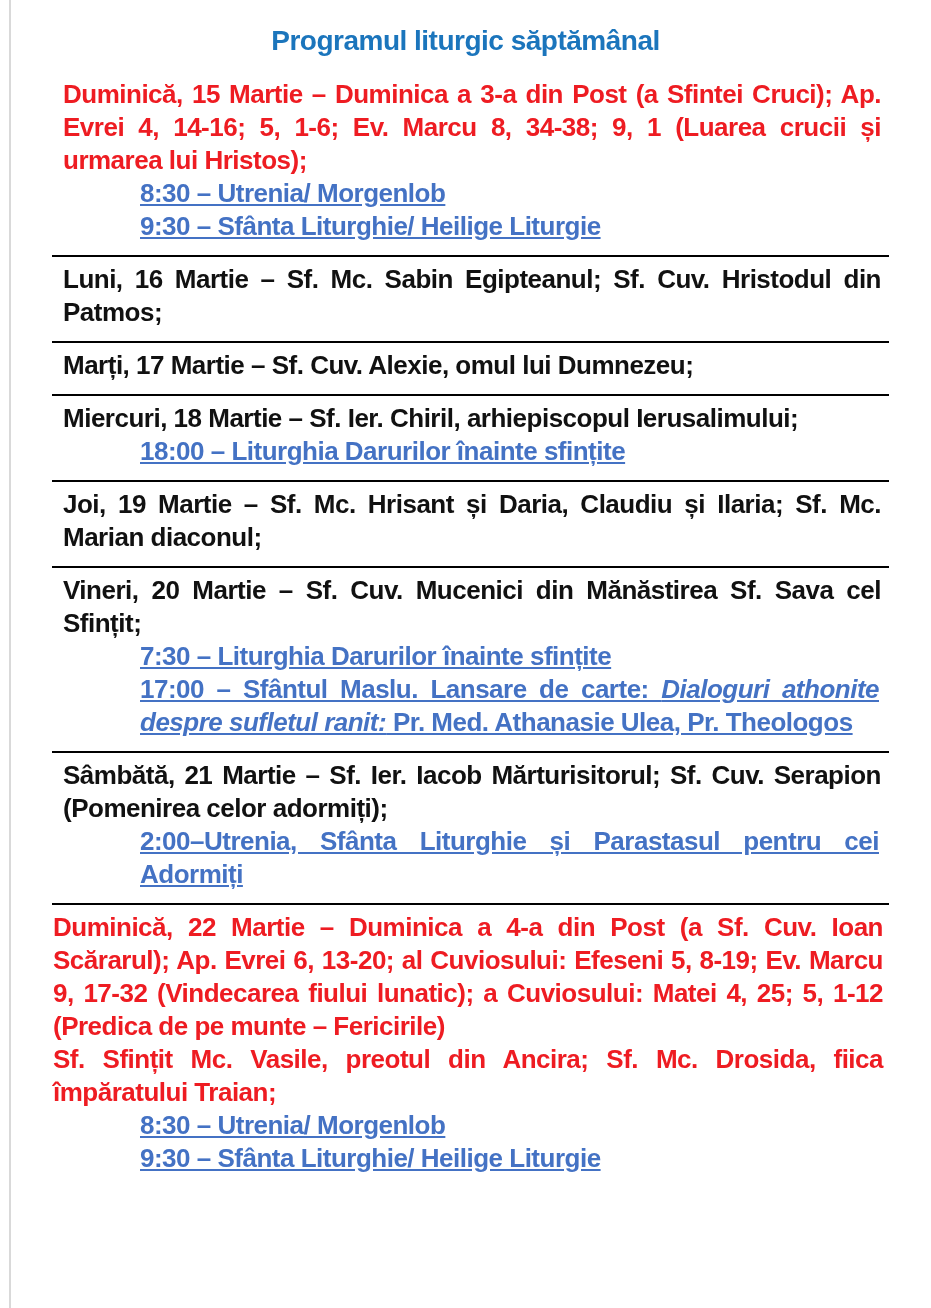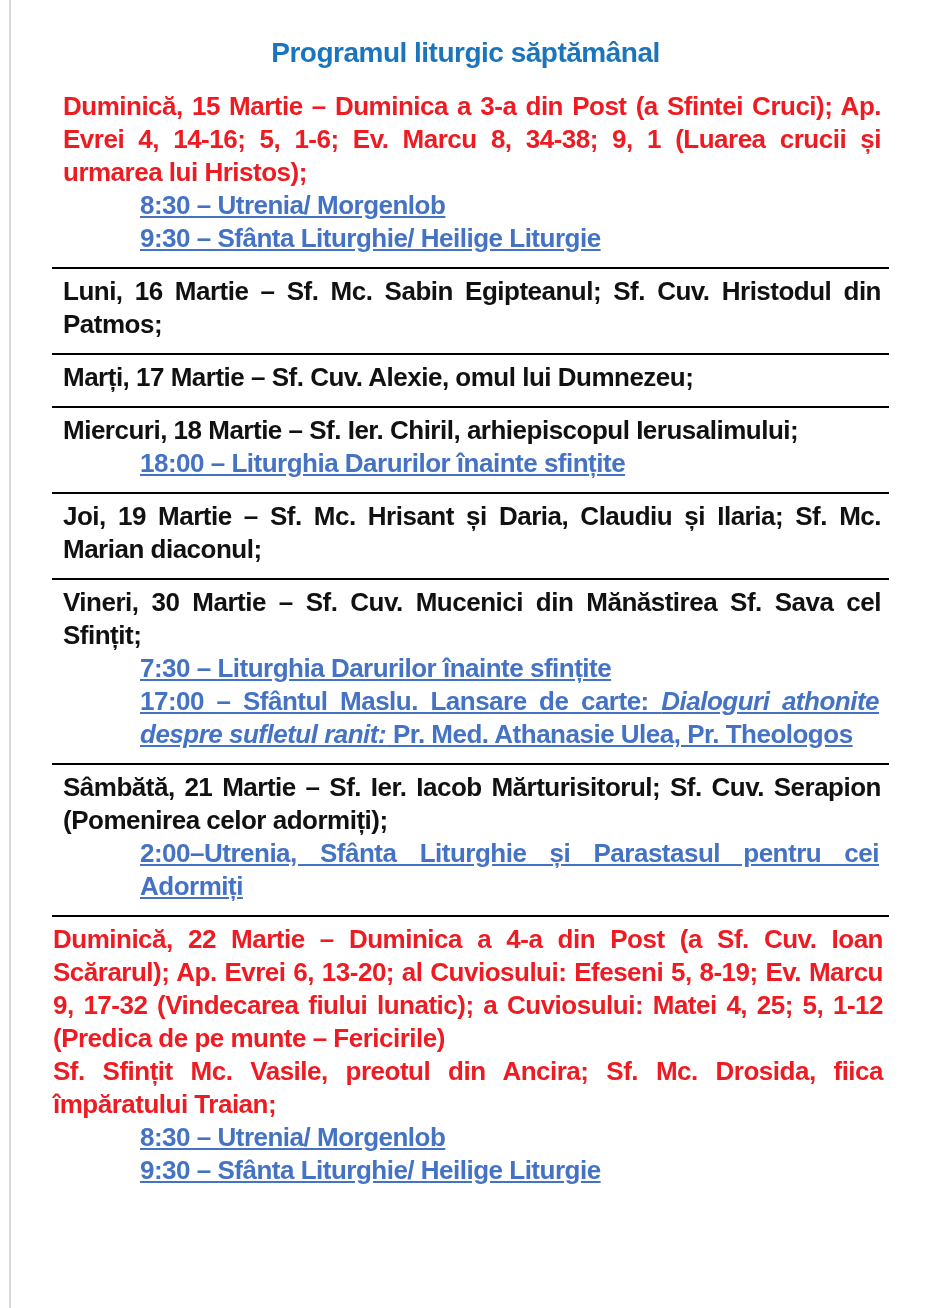--- a/index.html
+++ b/index.html
@@ -22,21 +22,21 @@
     color:var(--text-black);
     font-size:26px;
     letter-spacing:-0.5px;
     line-height:33px;
   }
   .page-edge{
     position:absolute;left:9px;top:0;bottom:0;width:2px;
     background:var(--edge);
   }
   .title{
-    padding-top:37px;
+    padding-top:25px;
     margin-bottom:21px;
     text-align:center;
     color:var(--title-blue);
     font-size:28px;
     line-height:32px;
   }
   section{display:block;}
   p.day{
     margin-left:63px;margin-right:50px;
     text-align:justify;
@@ -90,21 +90,21 @@
 
 <hr class="sep">
 
 <section>
   <p class="day">Joi, 19 Martie – Sf. Mc. Hrisant și Daria, Claudiu și Ilaria; Sf. Mc. Marian diaconul;</p>
 </section>
 
 <hr class="sep">
 
 <section>
-  <p class="day">Vineri, 30 Martie – Sf. Cuv. Mucenici din Mănăstirea Sf. Sava cel Sfințit;</p>
+  <p class="day">Vineri, 20 Martie – Sf. Cuv. Mucenici din Mănăstirea Sf. Sava cel Sfințit;</p>
   <p class="sched">7:30 – Liturghia Darurilor înainte sfințite</p>
   <p class="sched"><span>17:00 – Sfântul Maslu. Lansare de carte: </span><span class="it">Dialoguri athonite despre sufletul ranit:</span><span> Pr. Med. Athanasie Ulea, Pr. Theologos</span></p>
 </section>
 
 <hr class="sep">
 
 <section>
   <p class="day">Sâmbătă, 21 Martie – Sf. Ier. Iacob Mărturisitorul; Sf. Cuv. Serapion (Pomenirea celor adormiți);</p>
   <p class="sched">2:00–Utrenia, Sfânta Liturghie și Parastasul pentru cei Adormiți</p>
 </section>

